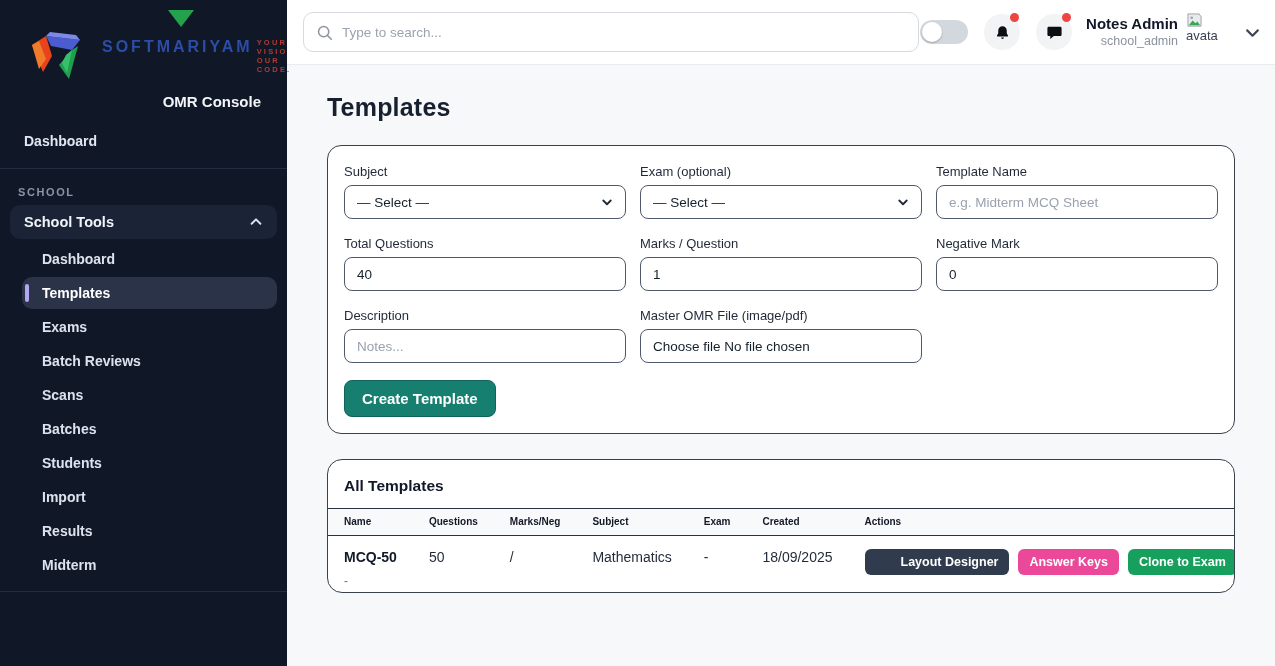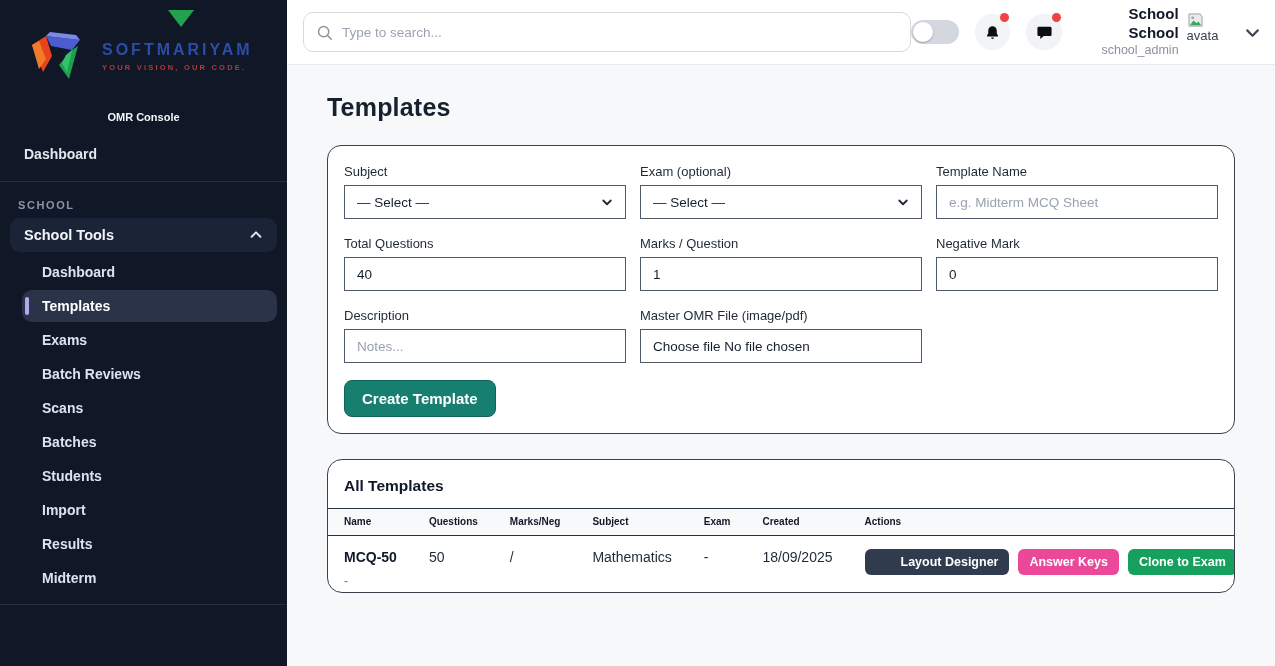--- a/index.html
+++ b/index.html
@@ -7,24 +7,24 @@
   body { font-family:"Liberation Sans", sans-serif; background:#f7f8fa; }
   .app { display:flex; width:1275px; height:666px; }
 
   
   .sidebar { width:287px; min-width:287px; background:#101828; color:#e5e9f0; display:flex; flex-direction:column; }
   .brand { padding:6px 26px 14px; }
   .brand-tri { width:0; height:0; border-left:13px solid transparent; border-right:13px solid transparent;
                border-top:17px solid #23a24d; margin:4px 0 2px 142px; }
   .brand-row { display:flex; align-items:center; gap:10px; }
   .logo-mark { width:66px; height:54px; flex:none; }
-  .brand-text { display:flex; flex-direction:column; gap:4px; }
+  .brand-text { display:flex; flex-direction:row; gap:4px; }
   .brand-name { color:#2c4da6; font-size:16px; font-weight:800; letter-spacing:3px; }
   .brand-tag { color:#b33a31; font-size:7.5px; font-weight:700; letter-spacing:2.2px; }
-  .console-label { text-align:center; font-size:11px; font-weight:700; color:#f3f5f8; margin-top:28px; }
+  .console-label { text-align:right; font-size:15px; font-weight:700; color:#f3f5f8; margin-top:10px; }
 
   .nav { padding:0 10px; flex:1; }
   .sec-label { color:#8b93a7; font-size:11px; font-weight:700; letter-spacing:1.6px; padding:17px 8px 7px; }
   .nav-item { padding:9px 14px; font-size:14px; font-weight:600; color:#e2e7f0; border-radius:10px; cursor:pointer; }
   .nav-hr { border:none; border-top:1px solid #232c41; margin:10px -10px 0; }
   .group-head { display:flex; align-items:center; justify-content:space-between; background:#1b2436;
                 border-radius:10px; padding:9px 14px; font-size:14.5px; font-weight:700; color:#f1f4f9; cursor:pointer; }
   .submenu { margin-top:4px; }
   .sub-item { margin:2px 0 2px 18px; padding:8px 14px; font-size:14px; font-weight:600; color:#dde3ee;
               border-radius:10px; position:relative; cursor:pointer; }
@@ -56,21 +56,21 @@
 
   .content { flex:1; padding:0 40px; overflow:hidden; }
   .page-title { margin:28px 0 23px; font-size:25px; font-weight:800; color:#16202e; letter-spacing:.2px; }
 
   .card { background:#fff; border:1px solid #39414d; border-radius:14px; }
 
   
   .form-card { padding:18px 16px 16px; }
   .form-grid { display:grid; grid-template-columns:repeat(3,1fr); column-gap:14px; row-gap:17px; }
   .field label { display:block; font-size:13px; color:#1f2937; margin-bottom:6px; }
-  .control { height:34px; border:1px solid #4e596b; border-radius:0; background:#fff; width:100%;
+  .control { height:34px; border:1px solid #4e596b; border-radius:8px; background:#fff; width:100%;
              font-size:13.5px; color:#15202b; padding:0 12px; font-family:inherit; }
   .control::placeholder { color:#9aa2af; }
   .select-ctl { display:flex; align-items:center; justify-content:space-between; cursor:pointer; }
   .file-ctl { display:flex; align-items:center; cursor:pointer; }
   .btn-primary { margin-top:17px; display:inline-block; background:#177f70; color:#fff; border:1px solid #10635a;
                  border-radius:8px; padding:9px 17px; font-size:15px; font-weight:600; cursor:pointer; font-family:inherit; }
 
   
   .table-card { margin-top:25px; overflow:hidden;border-radius:15px; }
   .table-title { padding:17px 16px 13px; font-size:15.5px; font-weight:700; color:#111827; }
@@ -164,21 +164,21 @@
       </button>
 
       <button class="icon-btn">
         <svg width="17" height="17" viewBox="0 0 24 24" fill="#0b0f14">
             <path d="M4 4h16c1.1 0 2 .9 2 2v9c0 1.1-.9 2-2 2h-9l-5 4v-4H4c-1.1 0-2-.9-2-2V6c0-1.1.9-2 2-2z"></path>
           </svg>
         <span class="dot"></span>
       </button>
 
       <div class="user-meta">
-        <div class="user-name">School School</div>
+        <div class="user-name">Notes Admin</div>
         <div class="user-role">school_admin</div>
       </div>
 
       <div class="avatar">
         <svg width="17" height="15" viewBox="0 0 18 16">
             <path d="M2 1h12l2 3v10H2z" fill="#e8eaed" stroke="#9aa0a6" stroke-width="1"></path>
             <path d="M3 13l4-5 3 3 2-2 3 4z" fill="#34a853"></path>
             <circle cx="6" cy="5" r="1.4" fill="#9aa0a6"></circle>
           </svg>
         <span class="alt-text">avata</span>

